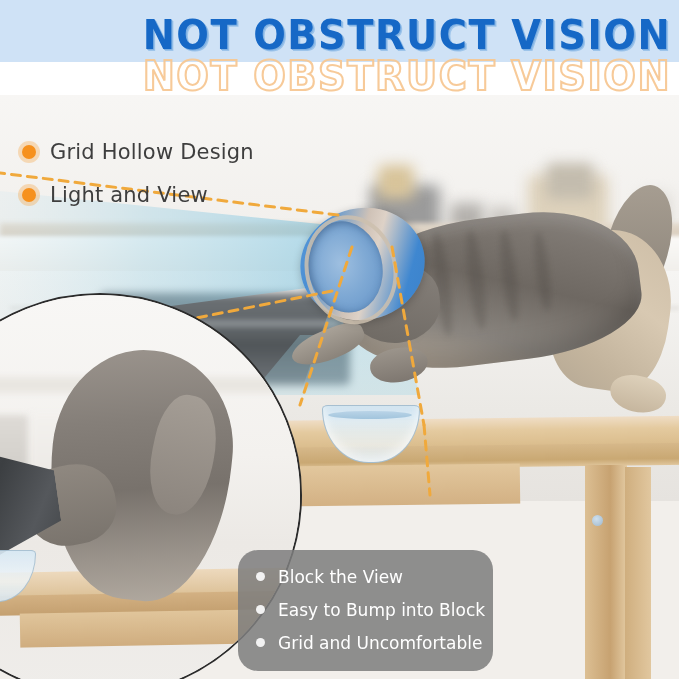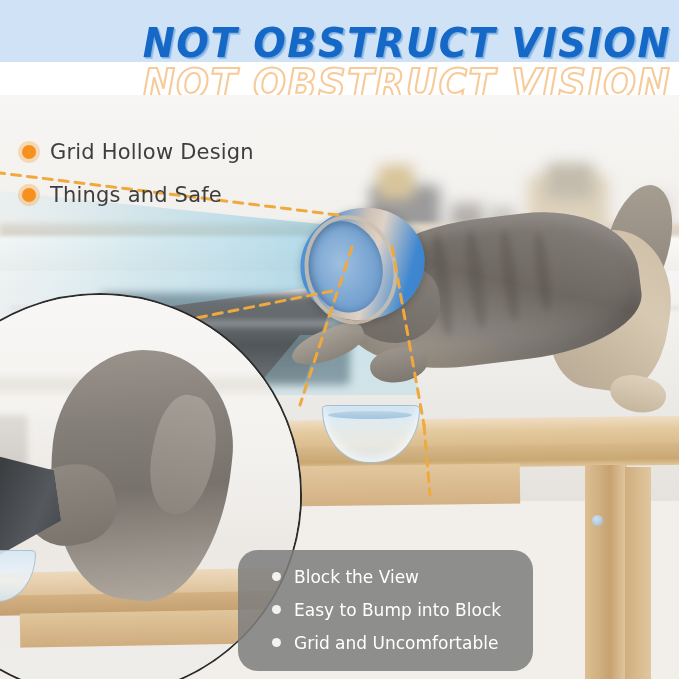--- a/index.html
+++ b/index.html
@@ -28,25 +28,24 @@
   }
   .banner-white {
     position: absolute;
     left: 0; top: 62px;
     width: 679px;
     height: 33px;
     background: #ffffff;
   }
   .title-wrap {
     position: absolute;
-    left: 0; top: 8px;
+    left: 0; top: 0;
     width: 679px;
     height: 95px;
     overflow: hidden;
-    font-style: italic;
   }
   .title-main, .title-echo {
     position: absolute;
     right: 8px;
     white-space: nowrap;
     font-family: "DejaVu Sans", sans-serif;
     font-weight: bold;
     font-size: 41px;
     letter-spacing: 1.5px;
     font-stretch: condensed;
@@ -408,22 +407,22 @@
     border-radius: 5px 5px 48% 48% / 4px 4px 95% 95%;
     background: linear-gradient(180deg, rgba(214,231,243,.9), rgba(240,247,251,.78) 60%, rgba(216,231,242,.9));
     border: 1px solid rgba(148,176,196,.7);
   }
   .ins-dash { position: absolute; left: 0; top: 0; }
 
   
   .drawback-panel {
     position: absolute;
     left: 238px; top: 550px;
-    width: 279px;
-    padding: 10px 0 12px 16px;
+    width: 255px;
+    padding: 10px 0 12px 0;
     background: rgba(126,126,126,.86);
     border-radius: 20px;
   }
   .drawback-item {
     display: flex;
     align-items: center;
     height: 33px;
     padding-left: 18px;
   }
   .drawback-dot {
@@ -535,21 +534,21 @@
     </svg>
   </div>
 
   <div class="feature-list">
     <div class="feature-item">
       <span class="feature-dot"></span>
       <span class="feature-text">Grid Hollow Design</span>
     </div>
     <div class="feature-item">
       <span class="feature-dot"></span>
-      <span class="feature-text">Things and Safe</span>
+      <span class="feature-text">Light and View</span>
     </div>
   </div>
 
   <div class="inset">
     <div class="inset-kitchen">
       <div class="ins-counter"></div>
       <div class="ins-cabinet"></div>
       <div class="ins-oven"></div>
 
     </div>

